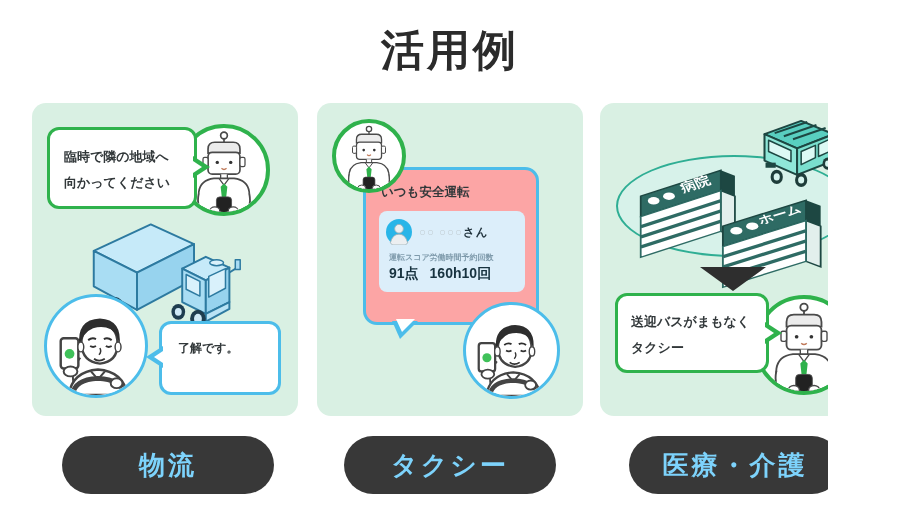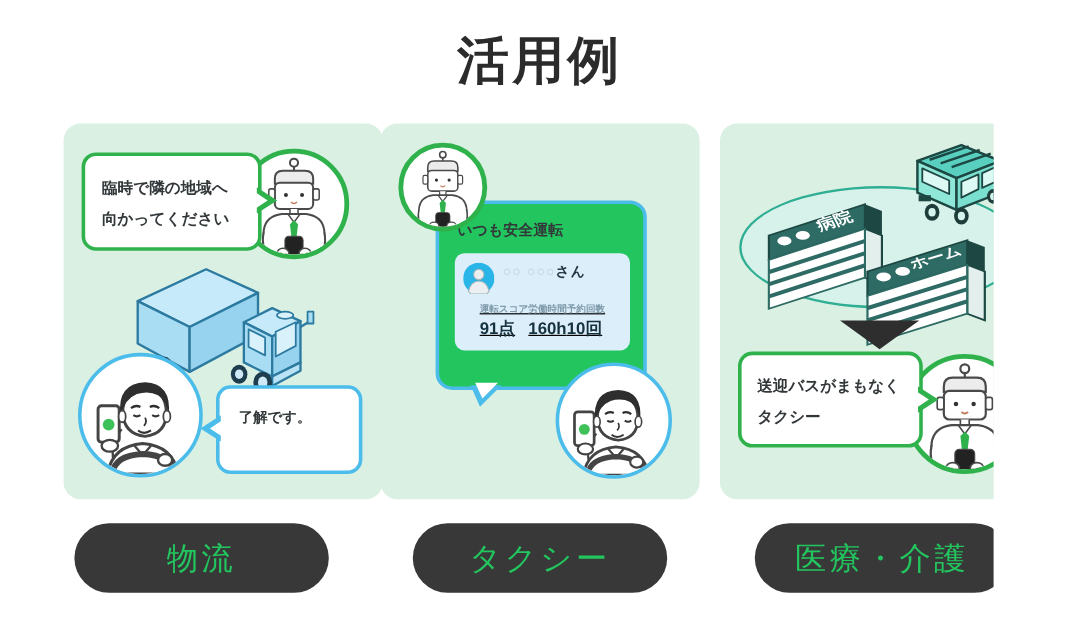--- a/index.html
+++ b/index.html
@@ -2,26 +2,26 @@
 <html><head>
 <meta charset="utf-8">
 <style>
   html,body{margin:0;padding:0;background:#fff;}
   *{box-sizing:border-box;}
   .stage{position:relative;width:828px;height:529px;background:#ffffff;overflow:hidden;
          font-family:"Liberation Sans","DejaVu Sans",sans-serif;}
   .title{position:absolute;top:22px;left:0;width:900px;text-align:center;margin:0;
          font-size:43px;font-weight:800;color:#2b2b2b;letter-spacing:3px;}
   .panel{position:absolute;top:103px;width:266px;height:313px;background:#d9f0e3;border-radius:14px;}
-  #panel-logistics{left:53px;}
+  #panel-logistics{left:32px;}
   #panel-taxi{left:317px;}
   #panel-medical{left:600px;}
 
   .pill{position:absolute;top:436px;width:212px;height:58px;background:#383838;border-radius:29px;
-        color:#22c55e;font-size:26px;font-weight:normal;display:flex;align-items:center;justify-content:center;
+        color:#7dd3fc;font-size:26px;font-weight:bold;display:flex;align-items:center;justify-content:center;
         letter-spacing:3px;}
   #pill-logistics{left:62px;}
   #pill-taxi{left:344px;}
   #pill-medical{left:629px;}
 
   .bubble{position:absolute;background:#fff;border-radius:12px;font-weight:bold;color:#32383a;z-index:5;}
   .bubble p{margin:0;}
   .bubble.green{border:3px solid #2fb24c;}
   .bubble.blue{border:3px solid #4cbdea;}
 
@@ -40,30 +40,30 @@
 
   
   #bubble-dispatch{left:15px;top:24px;width:150px;height:82px;padding:14px 10px 0 14px;font-size:13px;line-height:26px;}
   #circle-manager-1{left:146px;top:21px;width:92px;height:92px;z-index:2;}
   #truck{position:absolute;left:48px;top:114px;width:172px;height:114px;z-index:1;}
   #circle-driver-1{left:12px;top:191px;width:104px;height:104px;z-index:3;}
   #bubble-ack{left:127px;top:218px;width:122px;height:74px;padding:11px 0 0 16px;font-size:12px;line-height:26px;}
 
   
   #circle-manager-2{left:15px;top:16px;width:74px;height:74px;border-width:4px;z-index:3;}
-  .card{position:absolute;left:46px;top:64px;width:176px;height:158px;background:#22c55e;
+  .card{position:absolute;left:46px;top:64px;width:176px;height:158px;background:#fca5a5;
         border:3px solid #4cbdea;border-radius:14px;z-index:2;}
   .card-msg{margin:12px 0 8px 15px;font-size:12.5px;font-weight:bold;color:#32383a;line-height:21px;}
   .card-msg p{margin:0;}
   .stats-box{margin:0 11px 0 13px;background:#dceefa;border-radius:8px;padding:8px 7px 9px 7px;}
-  .name-row{display:flex;align-items:flex-start;gap:7px;margin-bottom:7px;}
+  .name-row{display:flex;align-items:center;gap:7px;margin-bottom:7px;}
   .avatar{width:26px;height:26px;flex:0 0 auto;}
   .driver-name{font-size:11.5px;font-weight:bold;color:#c2ced4;letter-spacing:1px;white-space:nowrap;}
   .driver-name .suffix{color:#22343e;}
-  .stats-row{display:flex;justify-content:center;padding:0 3px;text-decoration:underline;}
+  .stats-row{display:flex;justify-content:flex-start;padding:0 3px;}
   .stat{text-align:left;}
   .stat-label{font-size:8px;color:#7e9aab;font-weight:bold;display:block;margin-bottom:2px;}
   .stat-value{font-size:14px;font-weight:800;color:#17323f;display:block;}
   #circle-driver-2{left:146px;top:199px;width:97px;height:97px;z-index:4;}
 
   
   .ground{position:absolute;left:16px;top:52px;width:236px;height:102px;background:#d7f2ea;
           border:2px solid #2fae94;border-radius:50%;z-index:1;}
   .building{position:absolute;z-index:2;}
   #building-hospital{left:36px;top:58px;width:106px;height:100px;}

